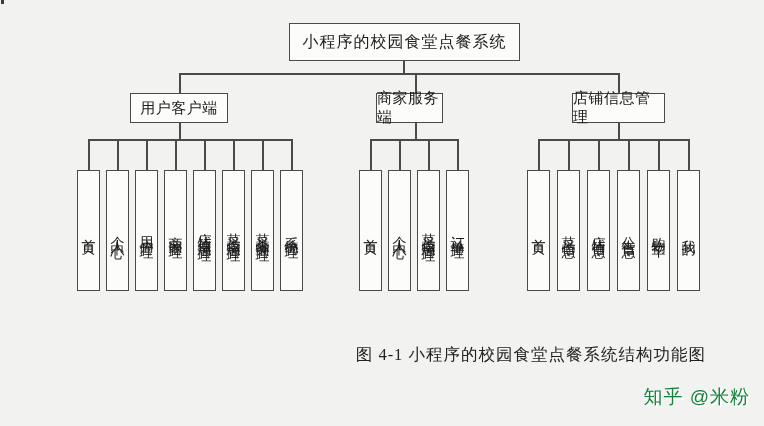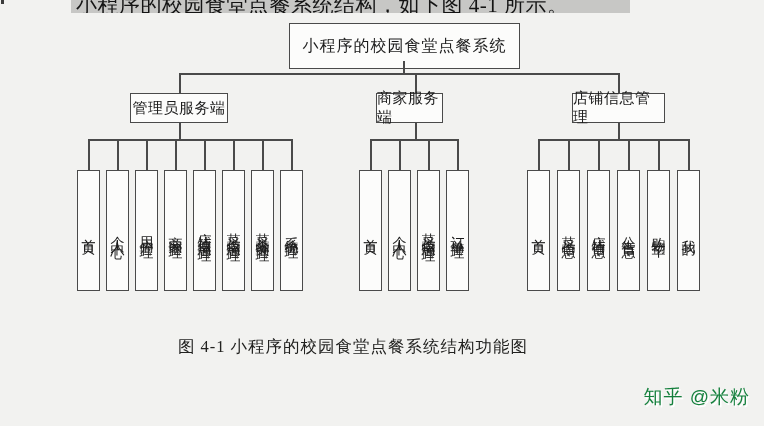--- a/index.html
+++ b/index.html
@@ -27,21 +27,21 @@
     position:absolute;left:1px;top:0;width:3px;height:4px;background:#3c3c3c;
   }
   
   .box{
     position:absolute;box-sizing:border-box;
     background:#fcfcfb;border:1.5px solid #4a4a4a;
     display:flex;align-items:center;justify-content:center;
     color:#1c1c1c;
   }
   .box.root{
-    left:289px;top:23px;width:231px;height:46px;
+    left:289px;top:23px;width:231px;height:38px;
     font-size:16px;font-weight:500;letter-spacing:1px;
   }
   .box.branch{
     top:93px;height:30px;font-size:15px;font-weight:500;letter-spacing:0.5px;
   }
   .branch1{left:130px;width:98px;}
   .branch2{left:376px;width:67px;}
   .branch3{left:572px;width:93px;}
   
   .line{position:absolute;background:#4a4a4a;}
@@ -55,56 +55,53 @@
   .box.leaf{
     position:relative;width:23px;height:121px;
     font-size:14px;
   }
   .box.leaf span{
     writing-mode:vertical-rl;text-orientation:upright;
     letter-spacing:3px;line-height:21px;white-space:nowrap;
   }
   
   .caption{
-    position:absolute;left:0;top:336px;width:706px;
-    text-align:center;
+    position:absolute;left:0;top:344px;width:706px;
+    text-align:right;
     font-family:"Liberation Serif", serif;
     font-size:16.5px;letter-spacing:1px;color:#222220;
   }
   
   .watermark{
     position:absolute;right:14px;top:384px;
     font-size:19px;letter-spacing:1px;
     color:#15803d;text-shadow:1.5px 1.5px 0 #ffffff;
     font-weight:500;
   }
 </style>
 </head>
 <body>
 
 <div class="stage">
 
   <div class="cursor-mark"></div>
 
-  <div class="top-highlight">
-    <span>小程序的校园食堂点餐系统结构，如下图 4-1 所示。</span>
-  </div>
 
   <div class="box root">
     <span>小程序的校园食堂点餐系统</span>
   </div>
 
   <div class="line v" style="left:403px;top:61px;height:12px;"></div>
   <div class="line h" style="left:179px;top:73px;width:441px;"></div>
   <div class="line v" style="left:179px;top:73px;height:20px;"></div>
   <div class="line v" style="left:415px;top:73px;height:20px;"></div>
   <div class="line v" style="left:618px;top:73px;height:20px;"></div>
 
   <div class="box branch branch1">
-    <span>管理员服务端</span>
+    <span>用户客户端</span>
   </div>
   <div class="box branch branch2">
     <span>商家服务端</span>
   </div>
   <div class="box branch branch3">
     <span>店铺信息管理</span>
   </div>
 
   <div class="line v" style="left:179px;top:123px;height:16px;"></div>
   <div class="line h" style="left:88px;top:139px;width:205px;"></div>

